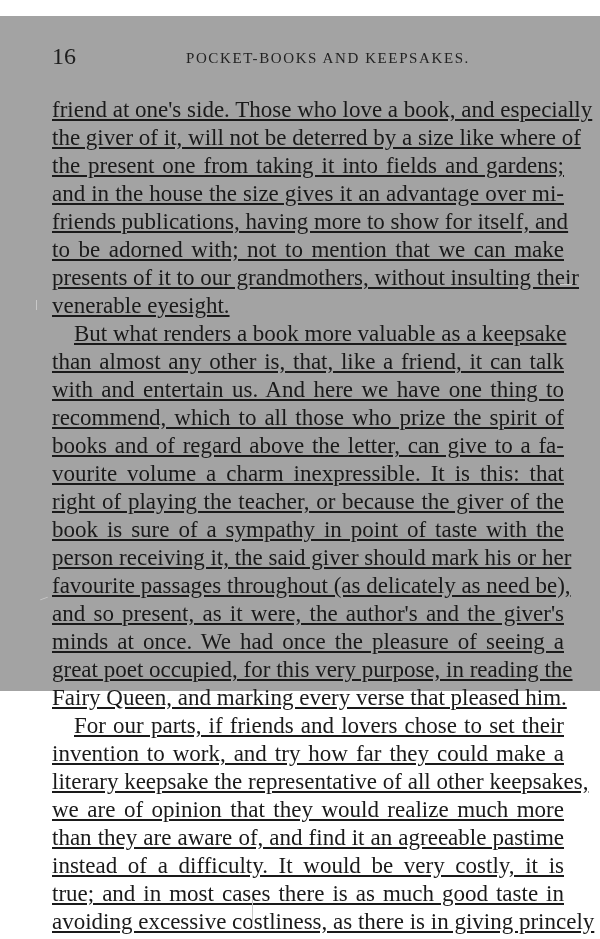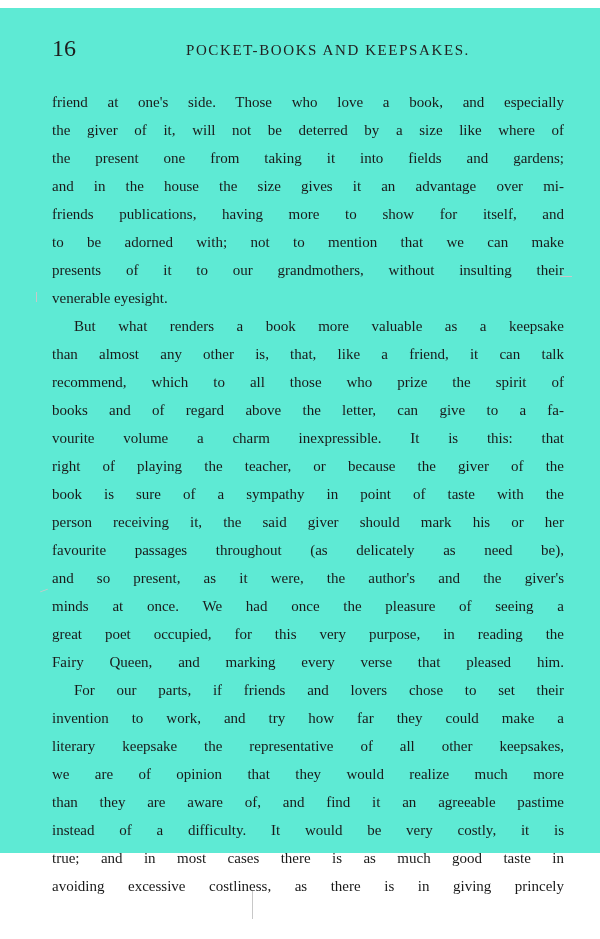--- a/index.html
+++ b/index.html
@@ -11,24 +11,24 @@
       width: 600px;
       height: 939px;
       position: relative;
       overflow: hidden;
       font-family: "Liberation Serif", "DejaVu Serif", serif;
       color: #1a1a1a;
     }
     .page {
       position: absolute;
       left: 0;
-      top: 8px;
+      top: 16px;
       width: 600px;
-      height: 845px;
-      background: #5eead4;
+      height: 675px;
+      background: #a3a3a3;
     }
     .running-head {
       position: absolute;
       left: 52px;
       top: 26px;
       width: 420px;
       height: 28px;
     }
     .page-number {
       position: absolute;
@@ -52,25 +52,26 @@
     .body-text {
       position: absolute;
       left: 52px;
       top: 80px;
       width: 512px;
     }
     .line {
       display: block;
       height: 28.0px;
       line-height: 28px;
-      font-size: 15px;
+      font-size: 23px;
       white-space: nowrap;
       text-align: justify;
       text-align-last: justify;
       color: #1a1a1a;
+      text-decoration: underline;
     }
     .line.indent {
       padding-left: 22px;
       width: 490px;
     }
     .line.last {
       text-align-last: left;
     }
     .mark {
       position: absolute;
@@ -95,20 +96,21 @@
       <span class="line">and in the house the size gives it an advantage over mi-</span>
       <span class="line">friends publications, having more to show for itself, and</span>
       <span class="line">to be adorned with; not to mention that we can make</span>
       <span class="line">presents of it to our grandmothers, without insulting their</span>
       <span class="line last">venerable eyesight.</span>
     </div>
 
     <div>
       <span class="line indent">But what renders a book more valuable as a keepsake</span>
       <span class="line">than almost any other is, that, like a friend, it can talk</span>
+      <span class="line">with and entertain us.  And here we have one thing to</span>
       <span class="line">recommend, which to all those who prize the spirit of</span>
       <span class="line">books and of regard above the letter, can give to a fa-</span>
       <span class="line">vourite volume a charm inexpressible.  It is this: that</span>
       <span class="line">right of playing the teacher, or because the giver of the</span>
       <span class="line">book is sure of a sympathy in point of taste with the</span>
       <span class="line">person receiving it, the said giver should mark his or her</span>
       <span class="line">favourite passages throughout (as delicately as need be),</span>
       <span class="line">and so present, as it were, the author's and the giver's</span>
       <span class="line">minds at once.  We had once the pleasure of seeing a</span>
       <span class="line">great poet occupied, for this very purpose, in reading the</span>

